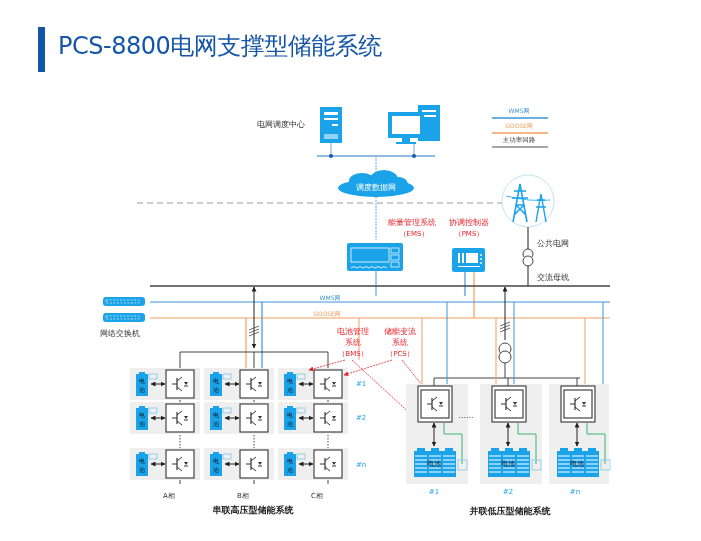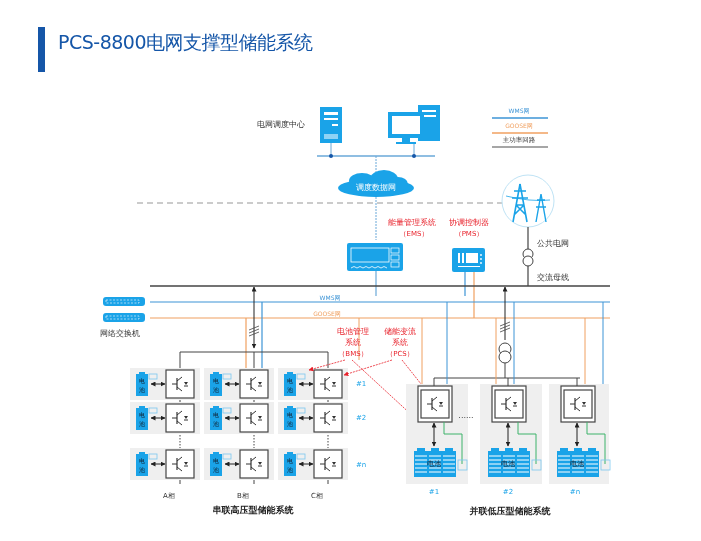--- a/index.html
+++ b/index.html
@@ -1,18 +1,18 @@
 <!DOCTYPE html>
 <html><head>
   <meta charset="utf-8">
   <style>
     html, body { margin: 0; padding: 0; background: #ffffff; }
     body { width: 701px; height: 541px; position: relative; overflow: hidden; font-family: "DejaVu Sans", sans-serif; }
     .title-bar { position: absolute; left: 38px; top: 27px; width: 7px; height: 45px; background: #1556a8; }
-    .title { position: absolute; left: 58px; top: 30px; font-size: 19px; color: #1556a8; font-family: "DejaVu Sans", sans-serif; letter-spacing: -0.5px; white-space: nowrap; }
+    .title { position: absolute; left: 58px; top: 30px; font-size: 24px; color: #1556a8; font-family: "DejaVu Sans", sans-serif; letter-spacing: -0.5px; white-space: nowrap; }
     svg { position: absolute; left: 0; top: 0; }
     .lbl { font-family: "DejaVu Sans", sans-serif; }
   </style>
 </head>
 <body>
 
 <div class="title-bar"></div>
 <div class="title">PCS-8800电网支撑型储能系统</div>
 
 <svg width="701" height="541" viewBox="0 0 701 541">

